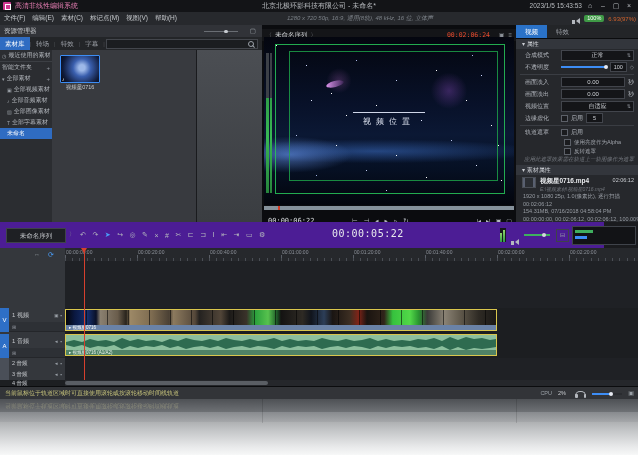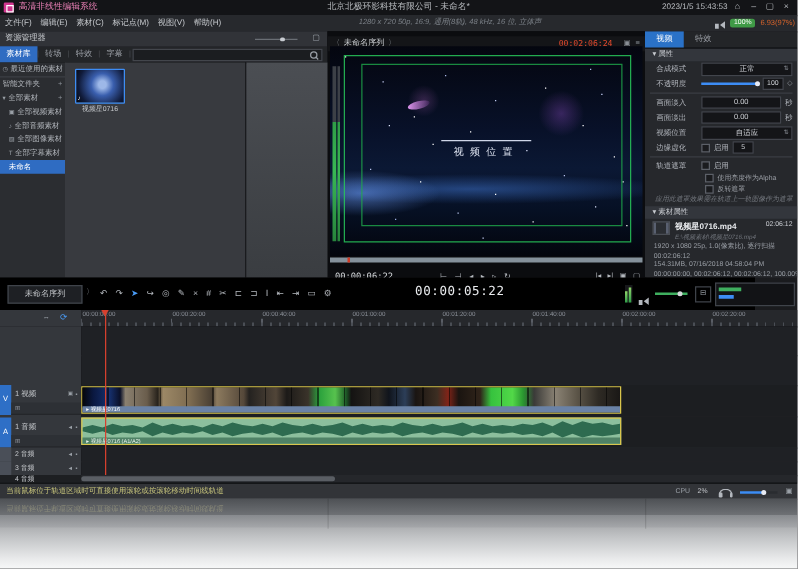--- a/index.html
+++ b/index.html
@@ -118,21 +118,21 @@
   .ihint{height:9px;padding:0 4px 0 8px;font-size:5.5px;font-style:italic;color:#74787f;white-space:nowrap;overflow:hidden}
   #iclip{display:flex;padding:2px 4px 1px 6px;gap:4px}
   #ifilm{width:12px;height:9px;background:#2b2e33;border:1px solid #4a4e55;flex:none;
          background-image:linear-gradient(90deg,#596070 2px,transparent 2px),linear-gradient(270deg,#596070 2px,transparent 2px)}
   #iclipname{font-size:6.5px;color:#e8eaed;font-weight:bold;white-space:nowrap}
   #iclippath{font-size:5px;font-style:italic;color:#70747b;white-space:nowrap}
   #iclipdur{margin-left:auto;font-size:5.5px;color:#c9ccd1;flex:none}
   .iinfo{padding-left:7px;font-size:5.5px;color:#989da4;line-height:7.5px;white-space:nowrap}
 
   
-  #tltoolbar{position:absolute;left:0;top:222px;width:604px;height:26px;background:#000000;border-bottom:1px solid #0b0c0e}
+  #tltoolbar{position:absolute;left:0;top:222px;width:604px;height:26px;background:#4c1d95;border-bottom:1px solid #0b0c0e}
   #seqbox{position:absolute;left:6px;top:6px;width:58px;height:13px;background:#1e2024;border:1px solid #3f434a;
           font-size:6.5px;color:#c6c9cd;text-align:center;line-height:13px}
   #seqchev{position:absolute;left:69px;top:6px;line-height:13px;font-size:6px;color:#8a8f96}
   #tools{position:absolute;left:80px;top:0;height:26px;display:flex;gap:6.5px;align-items:center}
   .tool{font-size:7px;color:#b4b8be}
   .tool.blue{color:#4a9df8}
   #tltc{position:absolute;left:332px;top:6px;font-size:10px;letter-spacing:.5px;color:#e8eaed}
   #tlmeter{position:absolute;left:500px;top:6px;width:6px;height:14px;display:flex;gap:1px;align-items:flex-end;background:#17181b}
   #tlmeter i{width:2px;background:linear-gradient(180deg,#8fd36a,#2f9e47)}
   #tlspk{position:absolute;left:511px;top:9px}

